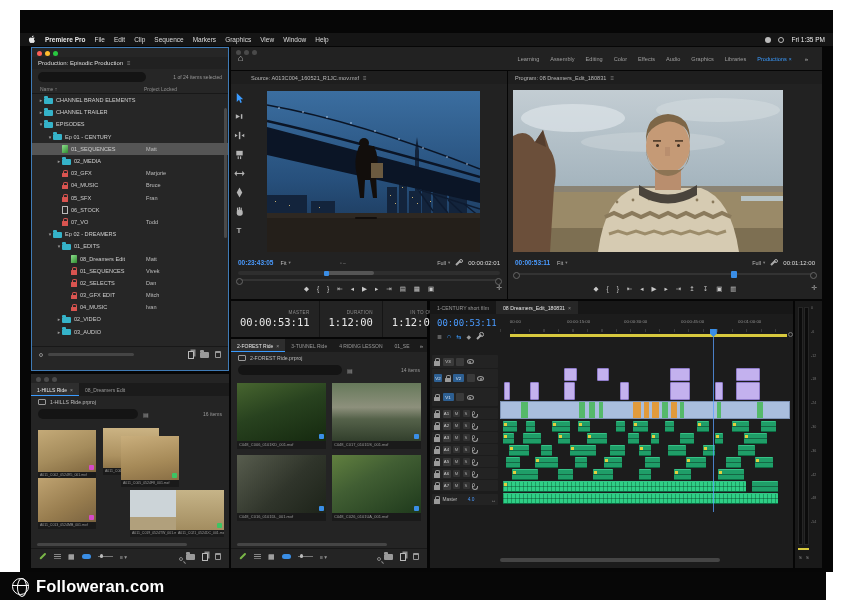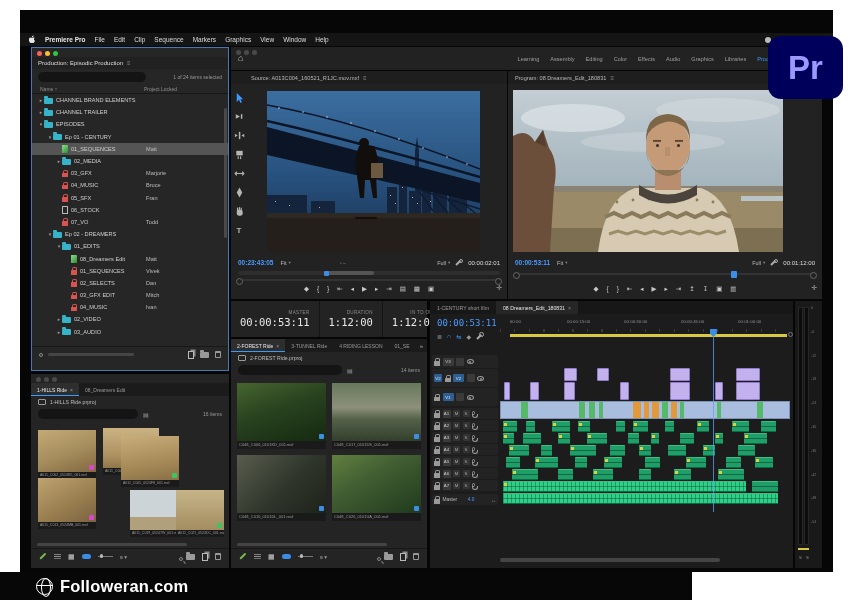--- a/index.html
+++ b/index.html
@@ -2,22 +2,22 @@
 <html><head>
 <meta charset="utf-8">
 <style>
   html,body{margin:0;padding:0;background:#fff;}
   .stage{position:relative;width:860px;height:600px;background:#fff;overflow:hidden;
          font-family:"Liberation Sans",sans-serif;-webkit-font-smoothing:antialiased;}
   .stage *{box-sizing:border-box;}
 
   
   .frame{position:absolute;left:20px;top:10px;width:813px;height:562px;background:#060606;z-index:0;}
-  .wm-bar{position:absolute;left:0;top:572px;width:692px;height:28px;background:#070707;z-index:4;
-          display:flex;align-items:center;gap:7px;padding-left:36px;text-align:center;}
+  .wm-bar{position:absolute;left:0;top:572px;width:826px;height:28px;background:#070707;z-index:4;
+          display:flex;align-items:center;gap:7px;padding-left:12px;text-align:center;}
   .globe{width:17px;height:17px;border:1.6px solid #fff;border-radius:50%;position:relative;flex:0 0 auto;}
   .globe::before{content:"";position:absolute;left:50%;top:-1px;width:8px;height:17px;margin-left:-4px;
           border:1.2px solid #fff;border-radius:50%;}
   .globe::after{content:"";position:absolute;left:-1px;top:50%;width:17px;height:0;border-top:1.4px solid #fff;margin-top:-1px;}
   .wm-text{color:#fff;font-size:16.5px;font-weight:bold;letter-spacing:.2px;}
   .pr-badge{position:absolute;left:768px;top:36px;width:75px;height:63px;background:#00005b;border-radius:13px;
           z-index:6;display:flex;align-items:center;justify-content:center;
           color:#9999ff;font-size:33px;font-weight:bold;}
 
   
@@ -1088,18 +1088,17 @@
       <span class="mtr-tick" style="top: 100.2px;">-24</span>
       <span class="mtr-tick" style="top: 124px;">-30</span>
       <span class="mtr-tick" style="top: 147.8px;">-36</span>
       <span class="mtr-tick" style="top: 171.6px;">-42</span>
       <span class="mtr-tick" style="top: 195.4px;">-48</span>
       <span class="mtr-tick" style="top: 219.2px;">-54</span>
       <span class="mtr-s" style="left: 4px;">S</span>
       <span class="mtr-s" style="left: 11px;">S</span>
     </div>
 
-  <div class="pr-badge">Pr</div>
   <div class="wm-bar">
     <span class="globe"></span>
     <span class="wm-text">Followeran.com</span>
   </div>
 </div>
 
 </body></html>

